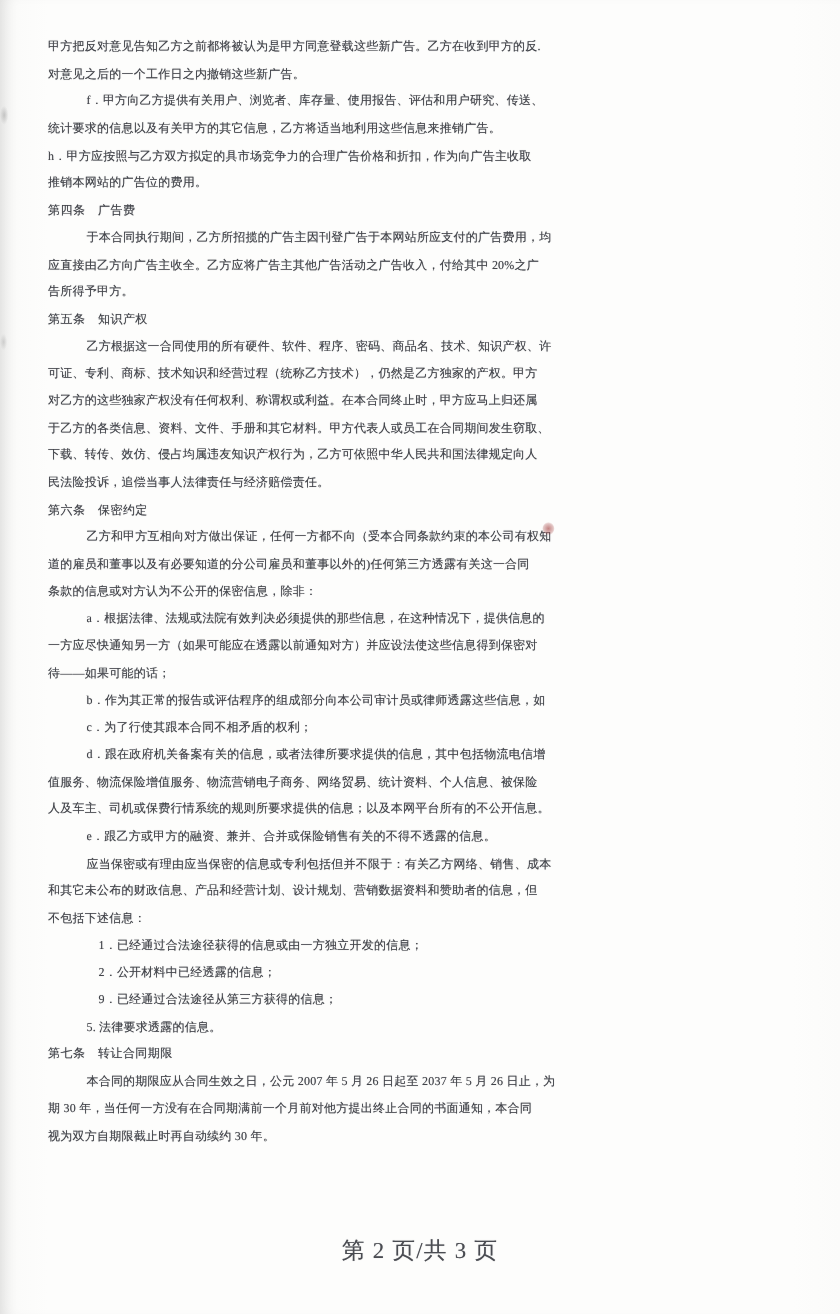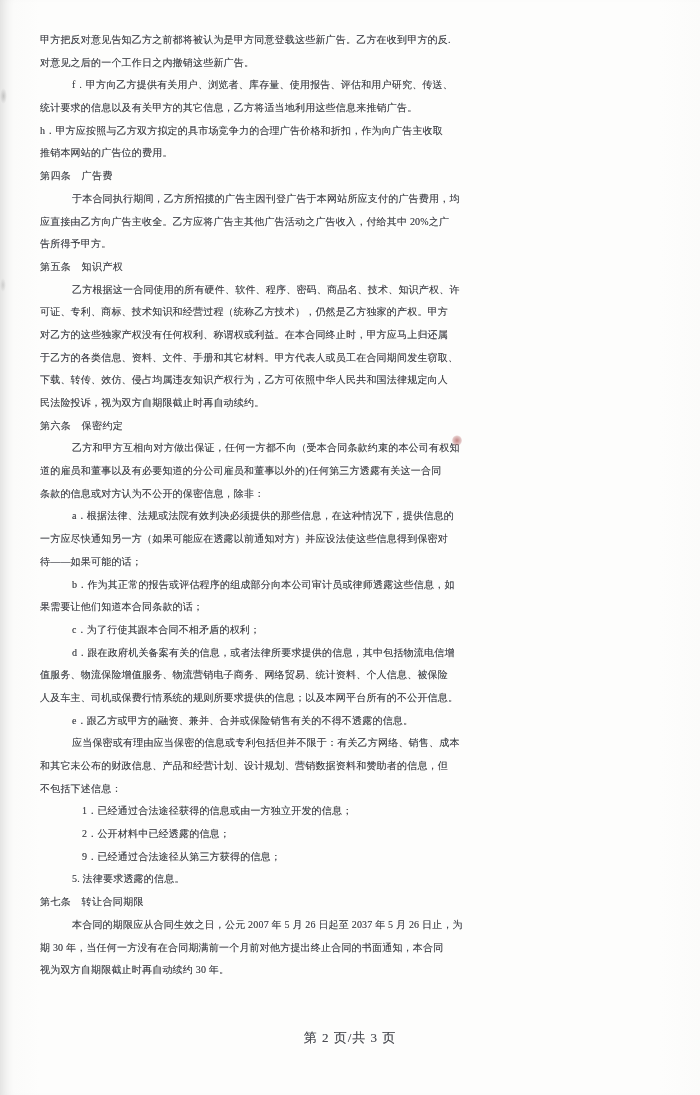--- a/index.html
+++ b/index.html
@@ -33,21 +33,21 @@
   }
   .line.indent-1 { padding-left: 32px; }
   .line.indent-2 { padding-left: 42px; }
   .line.heading { letter-spacing: 0.4px; }
   .footer {
     position: absolute;
     top: 1029px;
     left: 0;
     width: 700px;
     text-align: center;
-    font-size: 13px;
+    font-size: 19px;
     letter-spacing: 1px;
     color: #4a4c52;
     text-shadow: 0 0 0.6px rgba(66,68,74,0.5);
   }
   .ink-mark {
     position: absolute;
     left: 452px;
     top: 435px;
     width: 10px;
     height: 11px;
@@ -85,30 +85,29 @@
       <div class="line indent-0 heading">第四条　广告费</div>
       <div class="line indent-1">于本合同执行期间，乙方所招揽的广告主因刊登广告于本网站所应支付的广告费用，均</div>
       <div class="line indent-0">应直接由乙方向广告主收全。乙方应将广告主其他广告活动之广告收入，付给其中 20%之广</div>
       <div class="line indent-0">告所得予甲方。</div>
       <div class="line indent-0 heading">第五条　知识产权</div>
       <div class="line indent-1">乙方根据这一合同使用的所有硬件、软件、程序、密码、商品名、技术、知识产权、许</div>
       <div class="line indent-0">可证、专利、商标、技术知识和经营过程（统称乙方技术），仍然是乙方独家的产权。甲方</div>
       <div class="line indent-0">对乙方的这些独家产权没有任何权利、称谓权或利益。在本合同终止时，甲方应马上归还属</div>
       <div class="line indent-0">于乙方的各类信息、资料、文件、手册和其它材料。甲方代表人或员工在合同期间发生窃取、</div>
       <div class="line indent-0">下载、转传、效仿、侵占均属违友知识产权行为，乙方可依照中华人民共和国法律规定向人</div>
-      <div class="line indent-0">民法险投诉，视为双方自期限截止时再自动续约。</div>
+      <div class="line indent-0">民法险投诉，追偿当事人法律责任与经济赔偿责任。</div>
       <div class="line indent-0 heading">第六条　保密约定</div>
       <div class="line indent-1">乙方和甲方互相向对方做出保证，任何一方都不向（受本合同条款约束的本公司有权知</div>
       <div class="line indent-0">道的雇员和董事以及有必要知道的分公司雇员和董事以外的)任何第三方透露有关这一合同</div>
       <div class="line indent-0">条款的信息或对方认为不公开的保密信息，除非：</div>
       <div class="line indent-1">a．根据法律、法规或法院有效判决必须提供的那些信息，在这种情况下，提供信息的</div>
       <div class="line indent-0">一方应尽快通知另一方（如果可能应在透露以前通知对方）并应设法使这些信息得到保密对</div>
       <div class="line indent-0">待——如果可能的话；</div>
       <div class="line indent-1">b．作为其正常的报告或评估程序的组成部分向本公司审计员或律师透露这些信息，如</div>
-      <div class="line indent-0">果需要让他们知道本合同条款的话；</div>
       <div class="line indent-1">c．为了行使其跟本合同不相矛盾的权利；</div>
       <div class="line indent-1">d．跟在政府机关备案有关的信息，或者法律所要求提供的信息，其中包括物流电信增</div>
       <div class="line indent-0">值服务、物流保险增值服务、物流营销电子商务、网络贸易、统计资料、个人信息、被保险</div>
       <div class="line indent-0">人及车主、司机或保费行情系统的规则所要求提供的信息；以及本网平台所有的不公开信息。</div>
       <div class="line indent-1">e．跟乙方或甲方的融资、兼并、合并或保险销售有关的不得不透露的信息。</div>
       <div class="line indent-1">应当保密或有理由应当保密的信息或专利包括但并不限于：有关乙方网络、销售、成本</div>
       <div class="line indent-0">和其它未公布的财政信息、产品和经营计划、设计规划、营销数据资料和赞助者的信息，但</div>
       <div class="line indent-0">不包括下述信息：</div>
       <div class="line indent-2">1．已经通过合法途径获得的信息或由一方独立开发的信息；</div>
       <div class="line indent-2">2．公开材料中已经透露的信息；</div>

